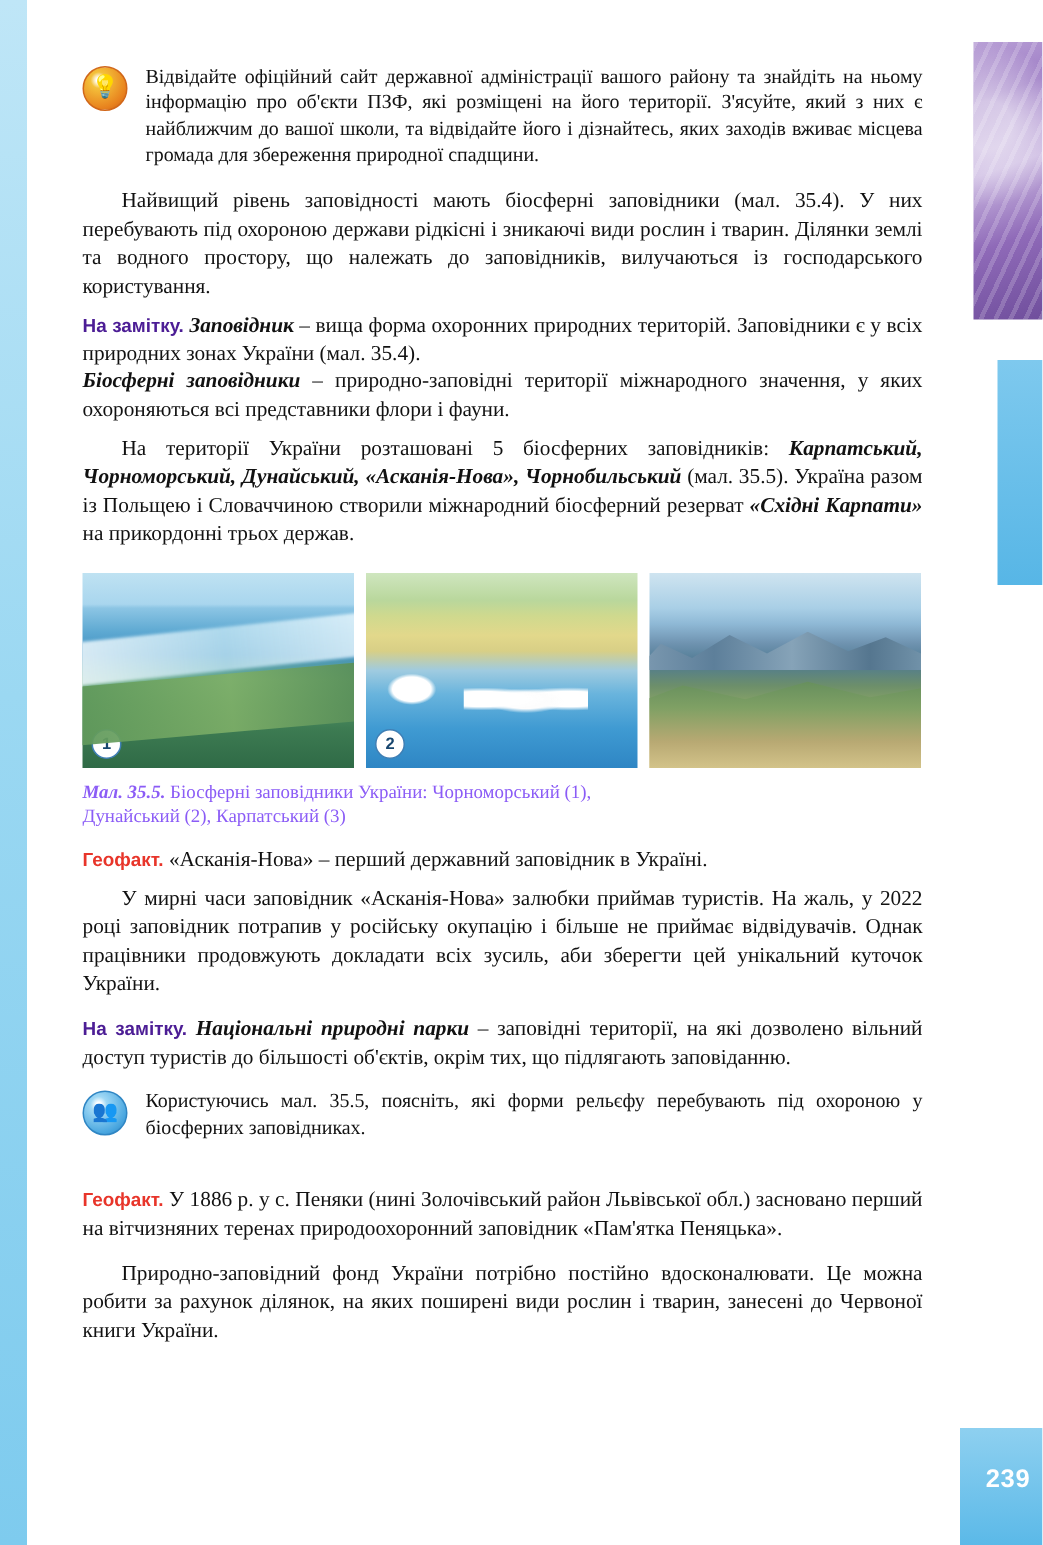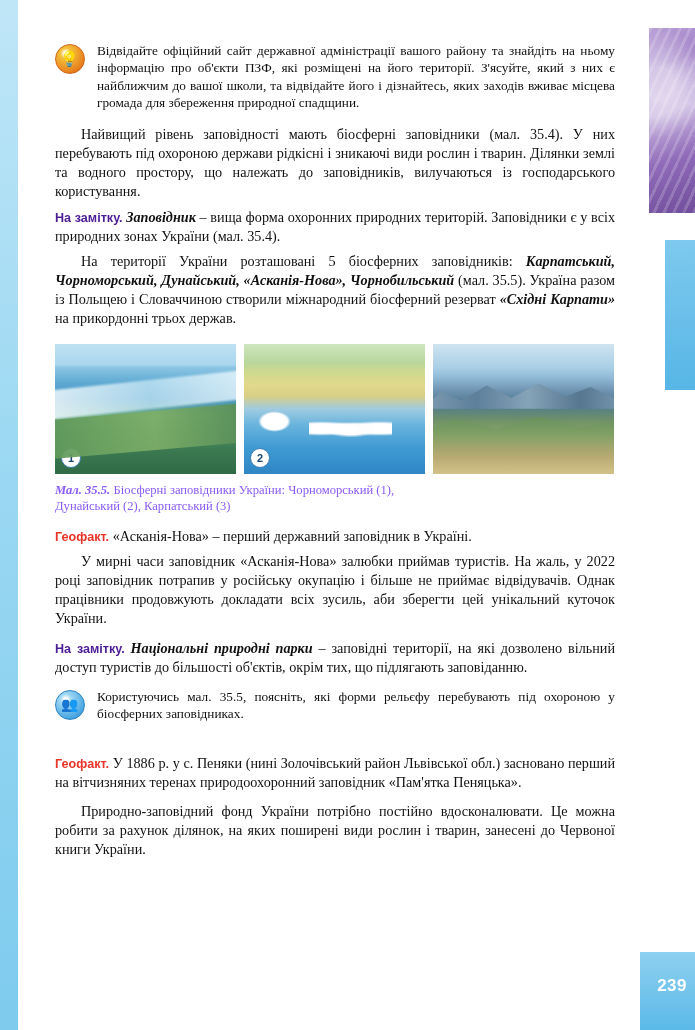--- a/index.html
+++ b/index.html
@@ -262,20 +262,23 @@
 
   <p class="body">Найвищий рівень заповідності мають біосферні заповідники (мал. 35.4). У них перебувають під охороною держави рідкісні і зникаючі види рослин і тварин. Ділянки землі та водного простору, що належать до заповідників, вилучаються із господарського користування.</p>
 
   <div class="gap-s"></div>
 
   <p class="body noindent">
     <span class="note-label">На замітку.</span>
     <span class="bold-italic">Заповідник</span><span> – вища форма охоронних природних територій. Заповідники є у всіх природних зонах України (мал. 35.4).</span>
   </p>
 
+  <p class="body noindent">
+    <span class="bold-italic">Біосферні заповідники</span><span> – природно-заповідні території міжнародного значення, у яких охороняються всі представники флори і фауни.</span>
+  </p>
 
   <div class="gap-s"></div>
 
   <p class="body">
     <span>На території України розташовані 5 біосферних заповідників: </span><span class="bold-italic">Карпатський, Чорноморський, Дунайський, «Асканія-Нова», Чорнобильський</span><span> (мал. 35.5). Україна разом із Польщею і Словаччиною створили міжнародний біосферний резерват </span><span class="bold-italic">«Східні Карпати»</span><span> на прикордонні трьох держав.</span>
   </p>
 
   <div class="figures">
     <div class="fig fig1">
       <div class="badge">1</div>

